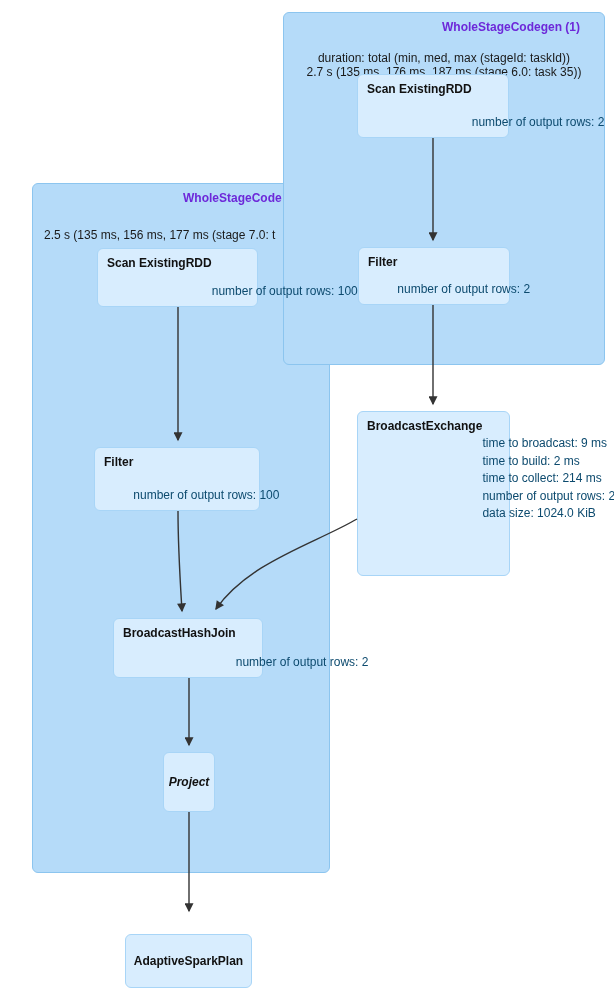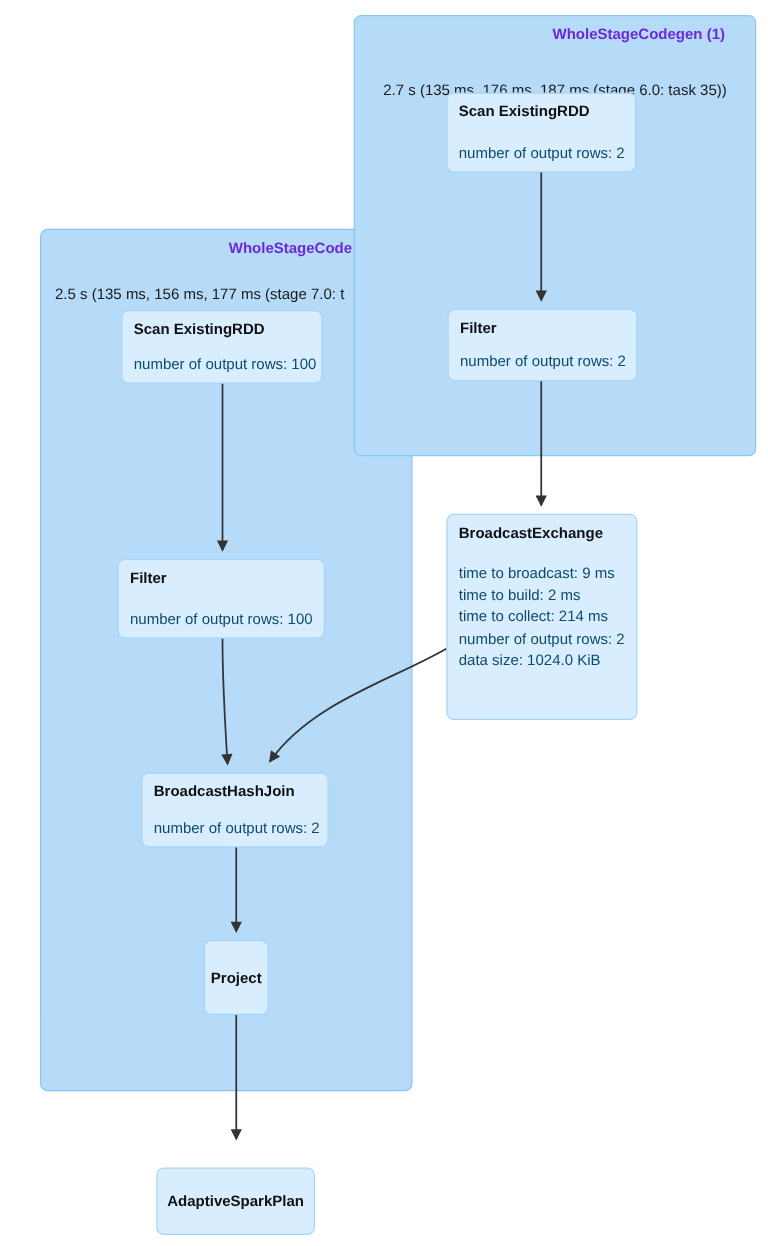--- a/index.html
+++ b/index.html
@@ -37,21 +37,21 @@
     white-space: nowrap;
     color: #1a1a1a;
   }
   .node {
     position: absolute;
     background: #d8edfe;
     border: 1px solid #a8d5f7;
     border-radius: 6px;
     box-sizing: border-box;
     display: flex;
-    flex-direction: column;
+    flex-direction: row;
     padding: 7px 9px;
     font-size: 12px;
     line-height: 15px;
     z-index: 3;
   }
   .node-title {
     font-weight: bold;
     white-space: nowrap;
     color: #111;
   }
@@ -71,21 +71,21 @@
   #cluster-right { left: 283px; top: 12px;  width: 322px; height: 353px; z-index: 2; }
   #cluster-left  { left: 32px;  top: 183px; width: 298px; height: 690px; z-index: 1; }
 
   
   #node-scan1   { left: 357px; top: 74px;  width: 152px; height: 64px; }
   #node-filter1 { left: 358px; top: 247px; width: 152px; height: 58px; }
   
   #node-scan2   { left: 97px;  top: 248px; width: 161px; height: 59px; }
   #node-filter2 { left: 94px;  top: 447px; width: 166px; height: 64px; }
   #node-bhj     { left: 113px; top: 618px; width: 150px; height: 60px; }
-  #node-project { left: 163px; top: 752px; width: 52px;  height: 60px; }
+  #node-project { left: 163px; top: 752px; width: 52px;  height: 60px; font-style: italic; }
   
   #node-bex     { left: 357px; top: 411px; width: 153px; height: 165px; }
   #node-asp     { left: 125px; top: 918px; width: 127px; height: 54px; margin-top: 16px; }
 
   
   #cluster-right .cluster-title { top: 7px; right: 24px; }
   #cluster-right .dur-1 { top: 38px; left: 0; width: 100%; text-align: center; }
   #cluster-right .dur-2 { top: 52px; left: 0; width: 100%; text-align: center; }
   
   #cluster-left .cluster-title { top: 7px; left: 150px; }
@@ -110,20 +110,21 @@
 
 <div id="canvas">
 
   <div class="cluster" id="cluster-left">
     <div class="cluster-title">WholeStageCode</div>
     <div class="cluster-duration dur-2">2.5 s (135 ms, 156 ms, 177 ms (stage 7.0: t</div>
   </div>
 
   <div class="cluster" id="cluster-right">
     <div class="cluster-title">WholeStageCodegen (1)</div>
+    <div class="cluster-duration dur-1">duration: total (min, med, max (stageId: taskId))</div>
     <div class="cluster-duration dur-2">2.7 s (135 ms, 176 ms, 187 ms (stage 6.0: task 35))</div>
   </div>
 
   <div class="node" id="node-scan1">
     <div class="node-title">Scan ExistingRDD</div>
     <div class="node-metrics">number of output rows: 2</div>
   </div>
   <div class="node" id="node-filter1">
     <div class="node-title">Filter</div>
     <div class="node-metrics">number of output rows: 2</div>

